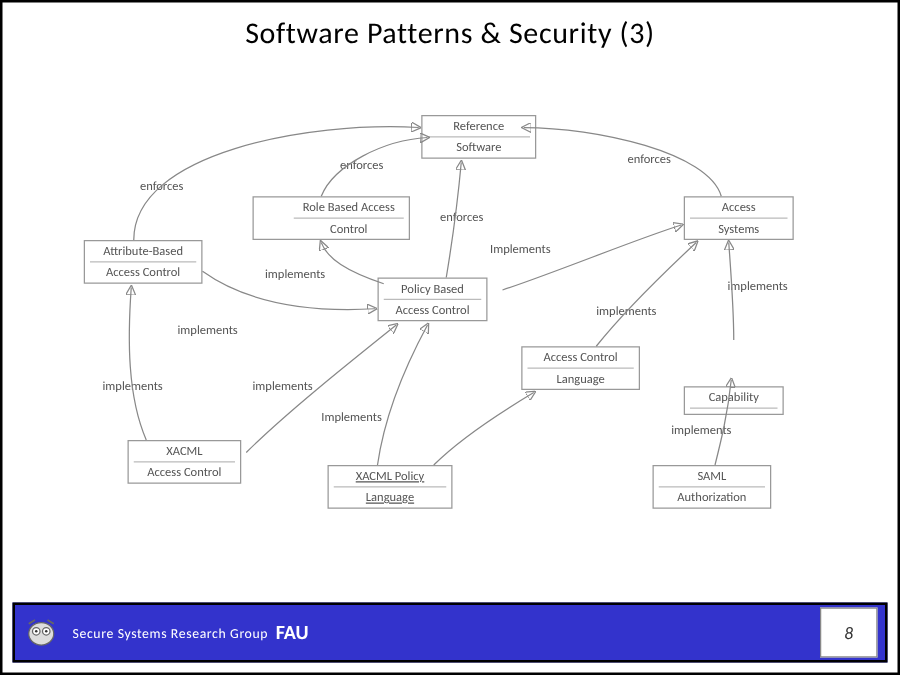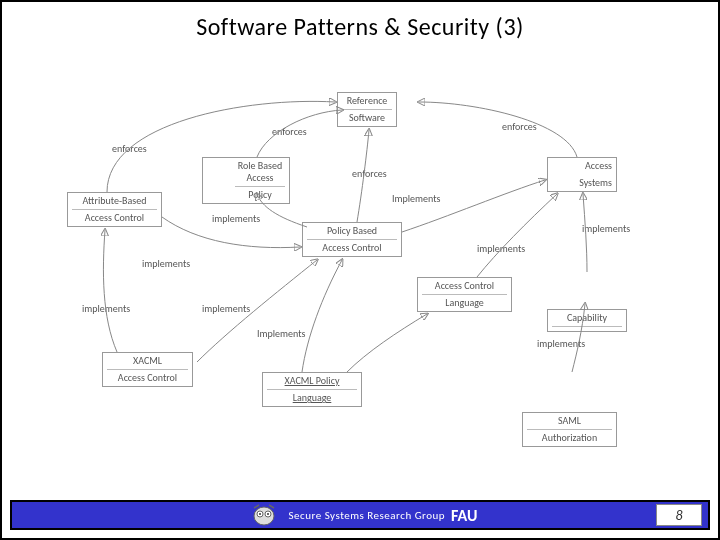--- a/index.html
+++ b/index.html
@@ -71,27 +71,26 @@
   svg.edges path {
     fill: none;
     stroke: #888;
     stroke-width: 1;
   }
   .footer {
     position: absolute;
     bottom: 8px;
     left: 8px;
     right: 8px;
-    height: 30px;
+    height: 48px;
     background: #3333cc;
     border: 2px solid #000;
     box-sizing: border-box;
     display: flex;
     align-items: center;
-    justify-content: center;
   }
   .footer .owl {
     width: 34px;
     height: 30px;
     margin-left: 4px;
     display: flex;
     align-items: center;
     justify-content: center;
   }
   .footer .group {
@@ -124,45 +123,45 @@
 </style>
 </head>
 <body>
 
 <div class="slide">
 
   <div class="title">Software Patterns &amp; Security (3)</div>
 
   <div class="diagram">
 
-    <div class="node" style="left:290px; top:10px; width:60px;">
+    <div class="node" style="left:290px; top:10px; width:92px;">
       <span>Reference</span>
       <hr>
       <span>Software</span>
     </div>
 
-    <div class="node" style="left:155px; top:75px; width:88px;padding-left:32px;">
+    <div class="node" style="left:155px; top:75px; width:126px;padding-left:32px;">
       <span>Role Based  Access</span>
       <hr>
-      <span>Policy</span>
+      <span>Control</span>
     </div>
 
     <div class="node" style="left:20px; top:110px; width:95px;">
       <span>Attribute-Based</span>
       <hr>
       <span>Access Control</span>
     </div>
 
-    <div class="node" style="left:500px; top:75px; width:70px;align-items:flex-end;">
+    <div class="node" style="left:500px; top:75px; width:88px;">
       <span>Access</span>
       <hr>
       <span>Systems</span>
     </div>
 
-    <div class="node" style="left:255px; top:140px; width:100px;">
+    <div class="node" style="left:255px; top:140px; width:88px;">
       <span>Policy Based</span>
       <hr>
       <span>Access Control</span>
     </div>
 
     <div class="node" style="left:370px; top:195px; width:95px;">
       <span>Access Control</span>
       <hr>
       <span>Language</span>
     </div>
@@ -178,21 +177,21 @@
       <hr>
       <span>Access Control</span>
     </div>
 
     <div class="node" style="left:215px; top:290px; width:100px;text-decoration:underline;">
       <span>XACML Policy</span>
       <hr>
       <span>Language</span>
     </div>
 
-    <div class="node" style="left:475px; top:290px; width:95px;margin-top:40px;">
+    <div class="node" style="left:475px; top:290px; width:95px;">
       <span>SAML</span>
       <hr>
       <span>Authorization</span>
     </div>
 
     <span class="edge-label" style="left:65px; top:60px;">enforces</span>
     <span class="edge-label" style="left:225px; top:43px;">enforces</span>
     <span class="edge-label" style="left:455px; top:38px;">enforces</span>
     <span class="edge-label" style="left:305px; top:85px;">enforces</span>
     <span class="edge-label" style="left:165px; top:130px;">implements</span>

